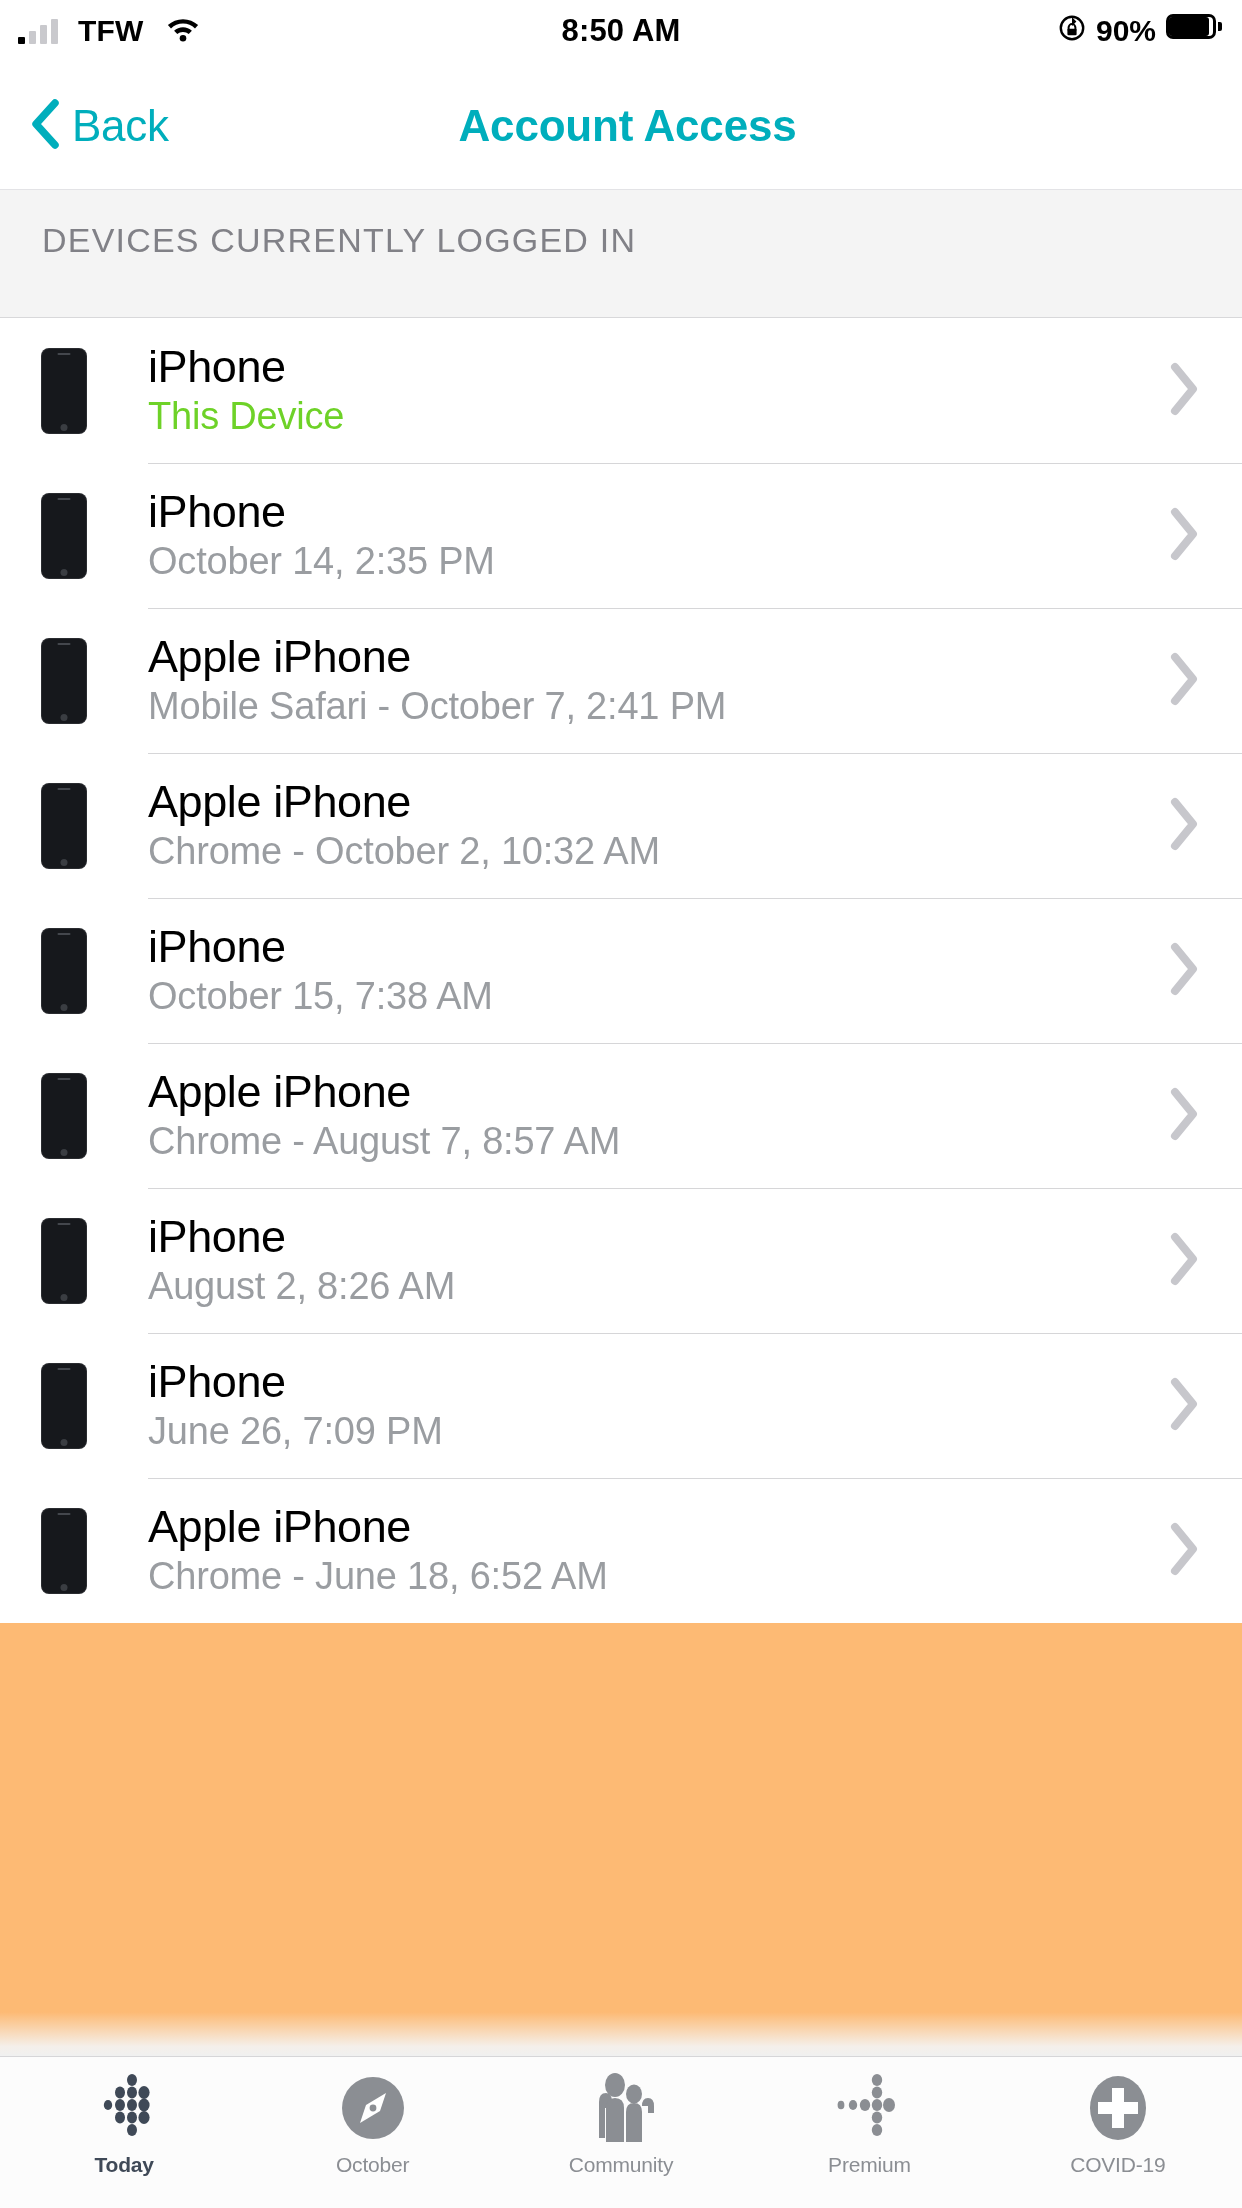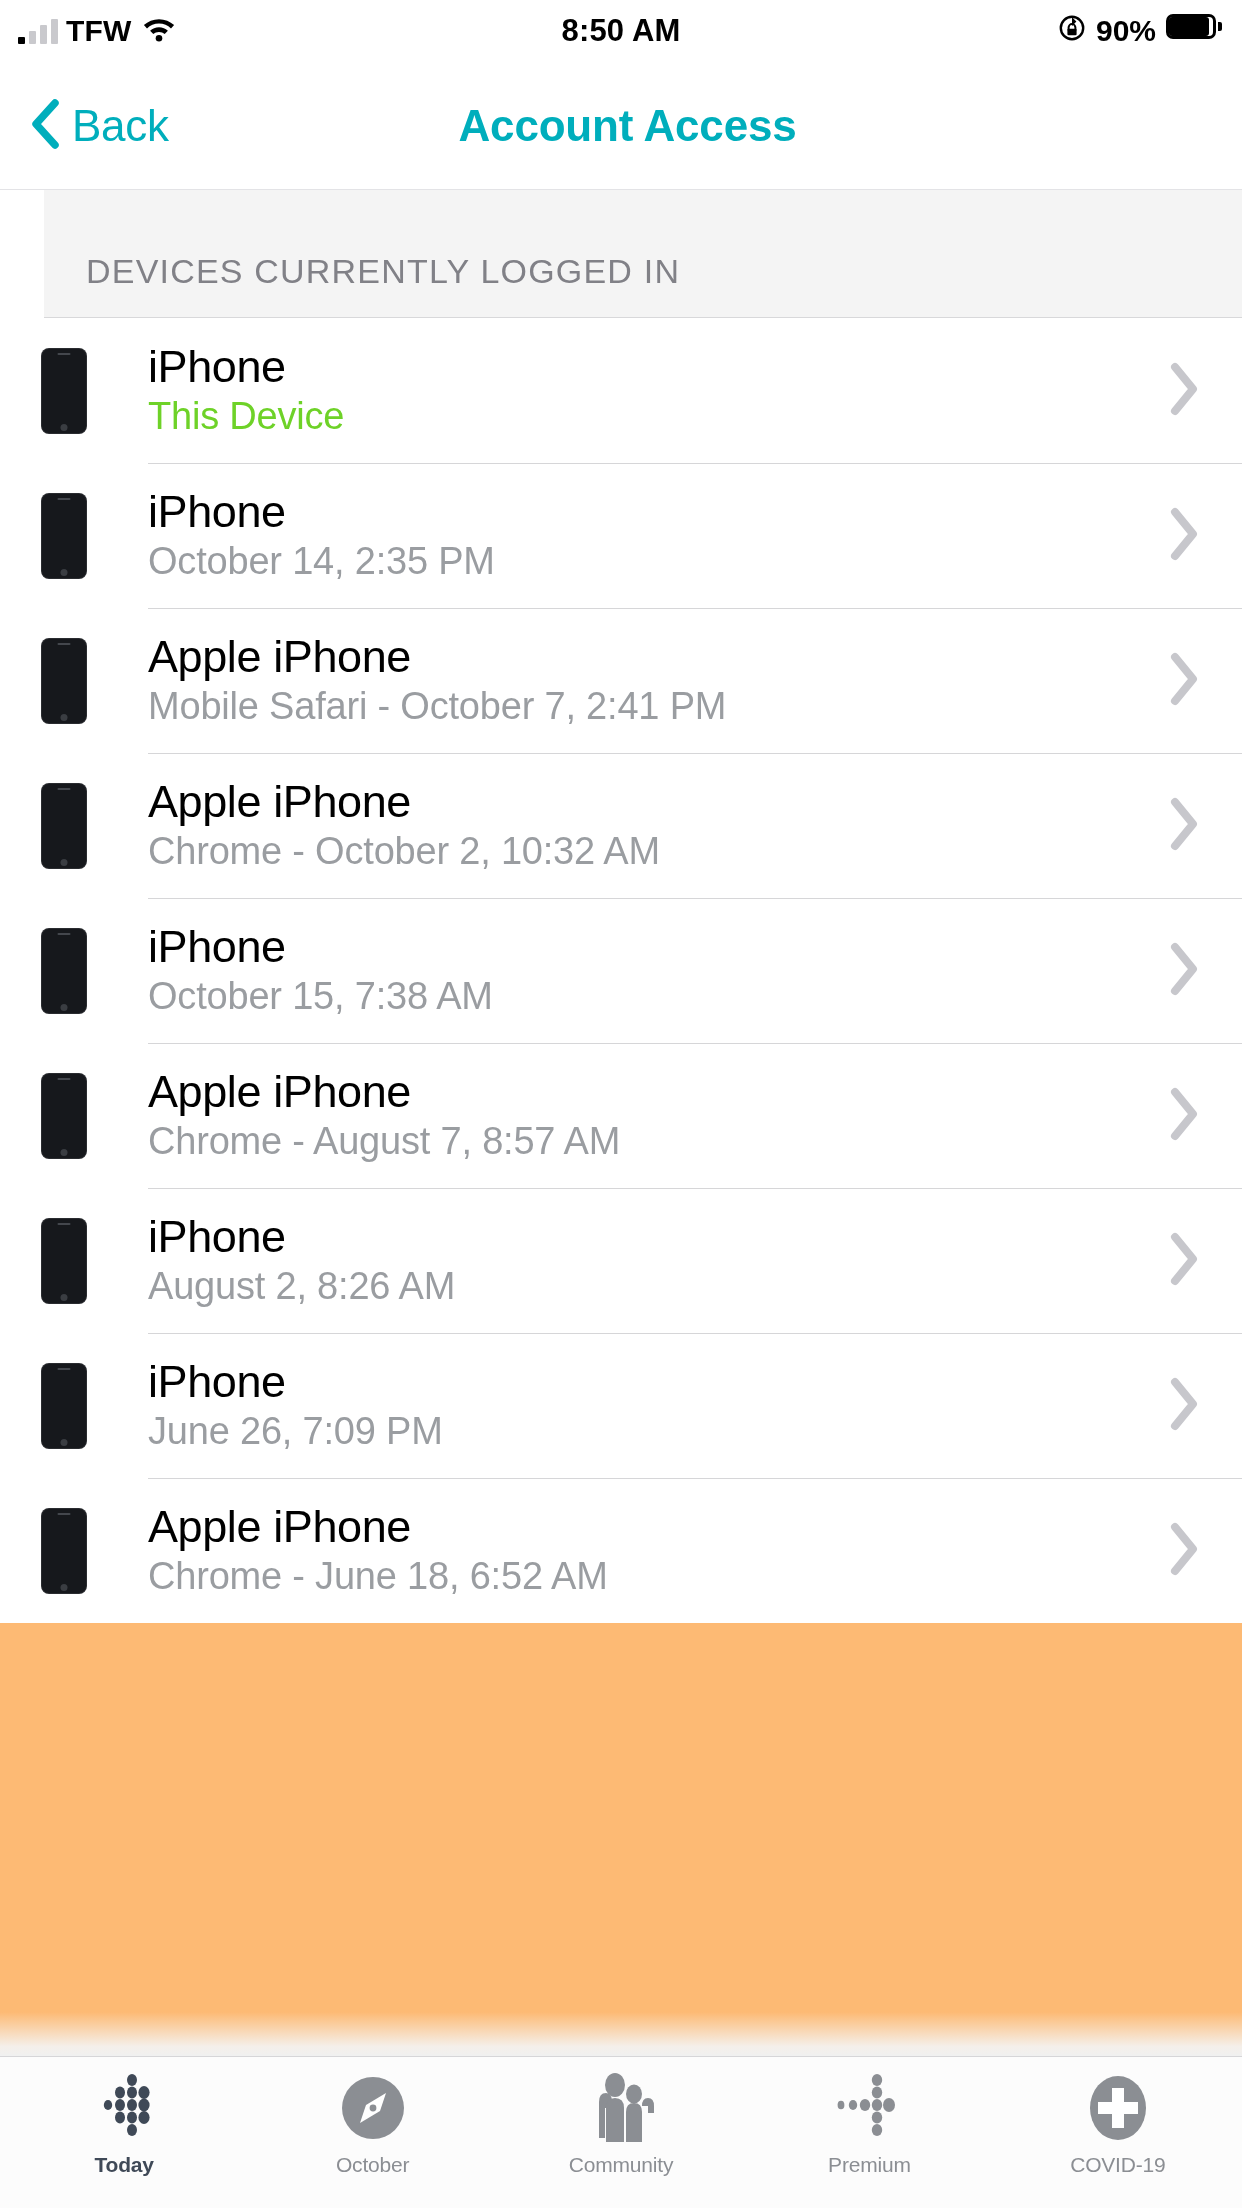--- a/index.html
+++ b/index.html
@@ -18,21 +18,21 @@
 
   
   .statusbar {
     height:62px;
     flex:0 0 62px;
     display:flex; align-items:center;
     padding:0 26px 0 18px;
     background:#ffffff;
     position:relative;
   }
-  .sb-left { display:flex; align-items:center; gap:8px; }
+  .sb-left { display:flex; align-items:center; gap:20px; }
   .signal { display:flex; align-items:flex-end; gap:4px; height:26px; }
   .signal i { display:block; width:7px; background:#000; border-radius:1px; }
   .signal i.b1 { height:7px; }
   .signal i.b2 { height:13px; background:#c9c9cd; }
   .signal i.b3 { height:19px; background:#c9c9cd; }
   .signal i.b4 { height:25px; background:#c9c9cd; }
   .carrier { font-size:30px; font-weight:600; color:#000; letter-spacing:0.2px; }
   .wifi { margin-left:2px; }
   .sb-center {
     position:absolute; left:0; right:0; top:0; bottom:0;
@@ -78,23 +78,22 @@
     text-align:center;
     font-size:44px; font-weight:700; color:#00AEBC;
     letter-spacing:-0.2px;
   }
 
   
   .section-header {
     flex:0 0 128px; height:128px;
     background:#f4f4f4;
     border-bottom:1px solid #d8d8da;
-    display:flex; align-items:flex-end;
+    display:flex; align-items:center;
     padding:0 0 26px 42px;
-    margin-left:44px;
   }
   .section-header span {
     font-size:34px; color:#818187;
     letter-spacing:1.2px;
   }
 
   
   .list {
     flex:1 1 auto;
     background:#fdba74;

